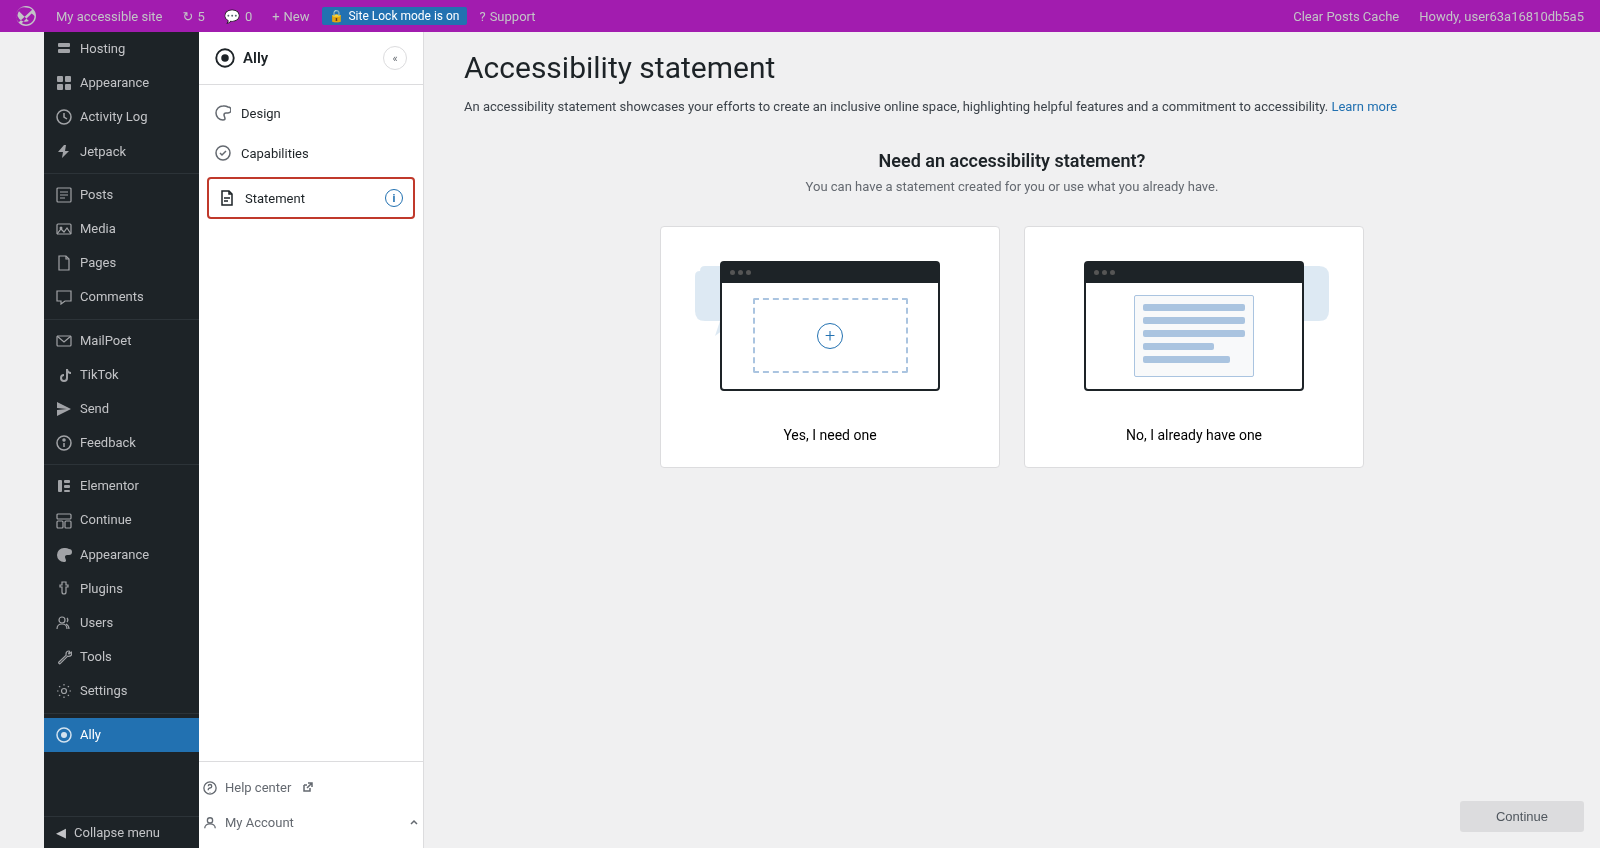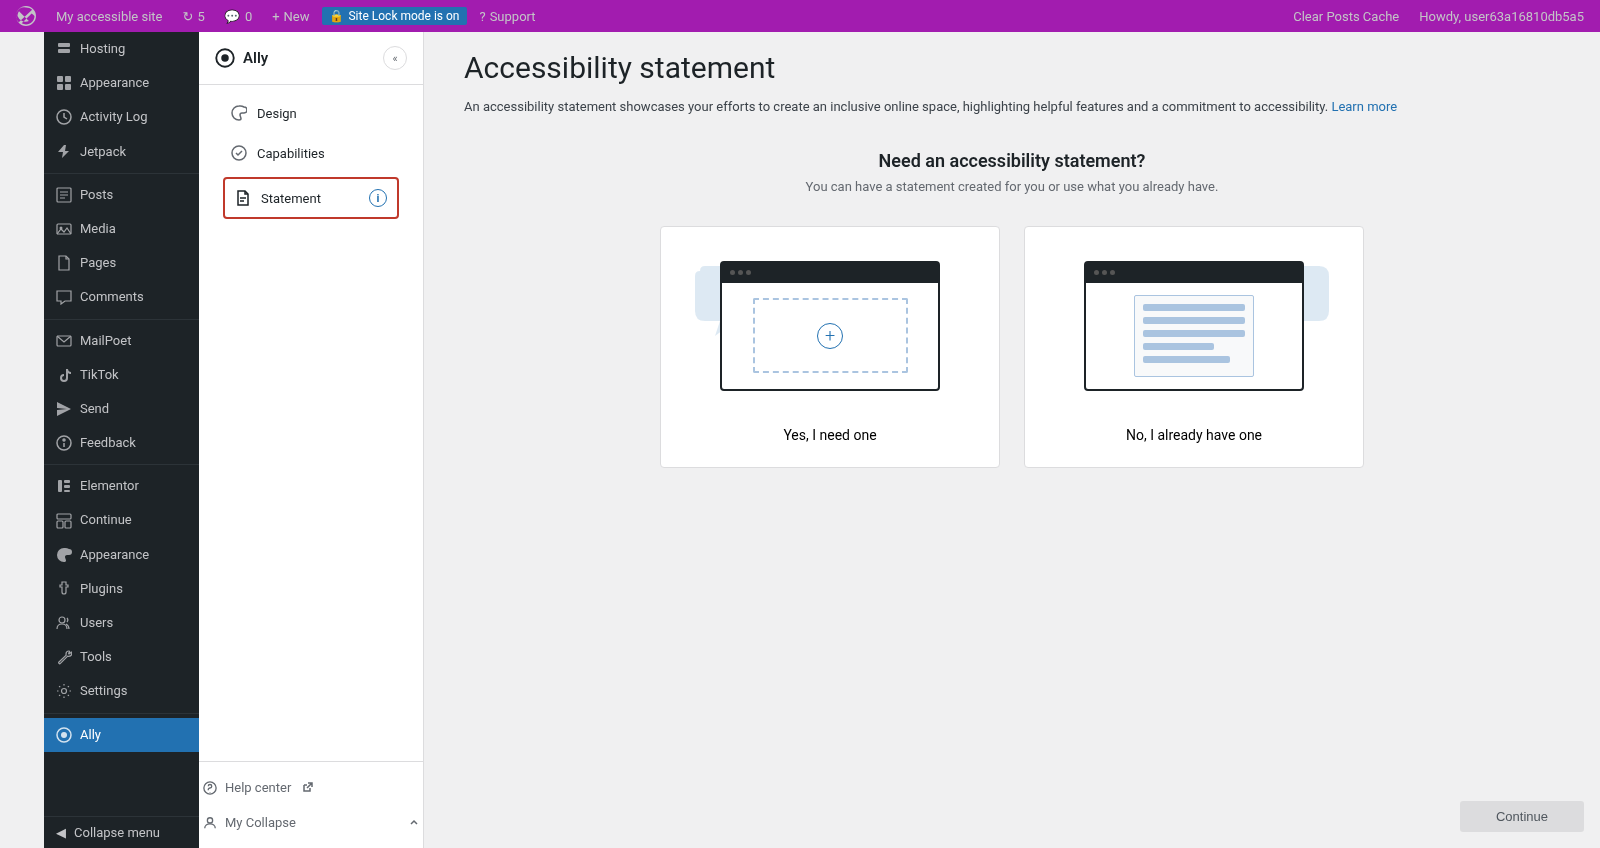--- a/index.html
+++ b/index.html
@@ -422,21 +422,21 @@
             <circle cx="8" cy="8" r="7" fill="none" stroke="#1d2327" stroke-width="1.5"></circle>
             <path d="M5 8a3 3 0 006 0 3 3 0 00-6 0z" fill="#1d2327"></path>
           </svg>
         <span>Ally</span>
       </div>
       <div class="sub-sidebar-close">
         <span>«</span>
       </div>
     </div>
 
-    <div style="padding: 8px 16px;">
+    <div style="padding: 8px 0;">
       <div class="sub-menu-item">
         <svg class="sub-menu-icon" viewBox="0 0 16 16" fill="none" stroke="currentColor" stroke-width="1.5">
             <path d="M8 1a7 7 0 100 14c1 0 2-.5 2-1.5S9 11 9 10c0-1.1.9-2 2-2h2a3 3 0 000-6A7 7 0 008 1z"></path>
           </svg>
         <span>Design</span>
       </div>
       <div class="sub-menu-item">
         <svg class="sub-menu-icon" viewBox="0 0 16 16" fill="none" stroke="currentColor" stroke-width="1.5">
             <circle cx="8" cy="8" r="7"></circle>
             <path d="M5 8l2 2 4-4"></path>
@@ -465,21 +465,21 @@
           <svg width="10" height="10" viewBox="0 0 10 10" fill="none" stroke="currentColor" stroke-width="1.5">
               <path d="M5 1h4v4M9 1L4 6M1 3h3M1 3v6h6V6"></path>
             </svg>
         </span>
       </div>
       <div class="footer-item">
         <svg width="14" height="14" viewBox="0 0 16 16" fill="none" stroke="currentColor" stroke-width="1.5">
             <circle cx="8" cy="5" r="3"></circle>
             <path d="M2 14c0-3 2.7-5 6-5s6 2 6 5"></path>
           </svg>
-        <span>My Collapse</span>
+        <span>My Account</span>
         <span style="margin-left:auto;">
           <svg width="10" height="10" viewBox="0 0 10 10" fill="none" stroke="currentColor" stroke-width="1.5">
               <polyline points="2,7 5,4 8,7"></polyline>
             </svg>
         </span>
       </div>
     </div>
   </div>
 
   <div id="main-content">

